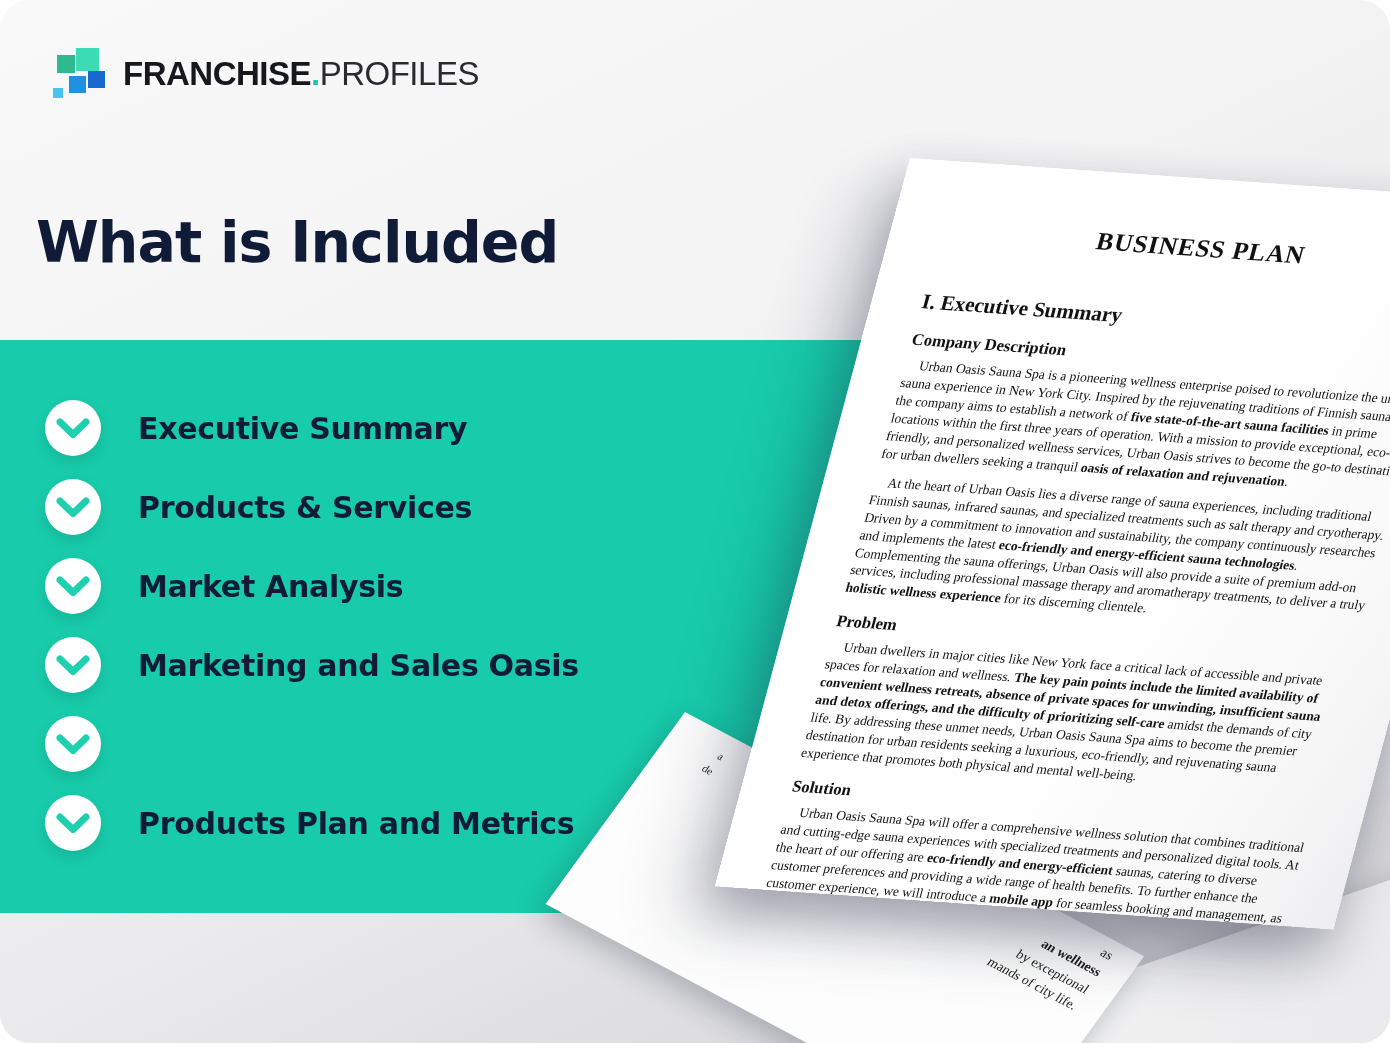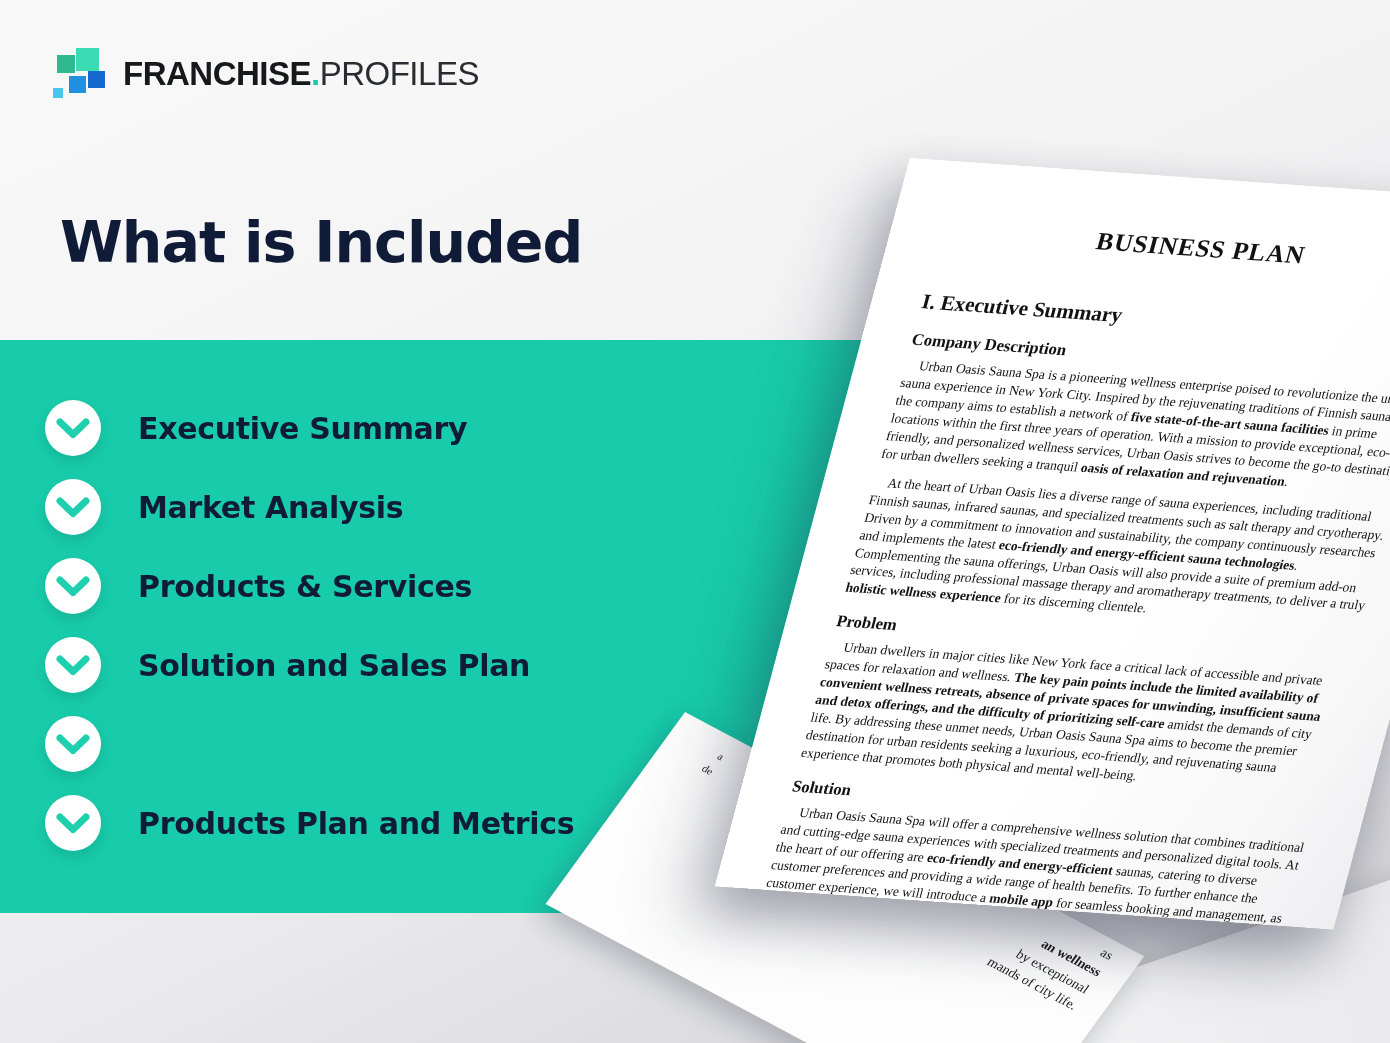--- a/index.html
+++ b/index.html
@@ -1,35 +1,36 @@
 <!DOCTYPE html>
 <html style="--teal: #18ccab; --navy: #101b38; --chevron: #1fd0ae; --logo_green: #2eb98e; --logo_teal: #3bdcb4; --logo_lightblue: #49c4f0; --logo_blue: #2090e0; --logo_darkblue: #1569cf;"><head>
 <meta charset="utf-8">
 <style>
   html,body{margin:0;padding:0;}
   .stage{
     position:relative;width:1390px;height:1043px;overflow:hidden;
     font-family:"DejaVu Sans",sans-serif;
     background:linear-gradient(155deg,#f9f9f9 0%,#f3f3f4 38%,#eaeaec 62%,#dcdcdf 82%,#cdcdd1 100%);
+    border-radius:30px;
   }
   
   .logo{position:absolute;left:47px;top:46px;display:flex;align-items:center;gap:16px;}
   .logo-mark{position:relative;width:60px;height:56px;flex:none;}
   .logo-mark span{position:absolute;display:block;}
   .sq-a{left:10px;top:9px;width:18px;height:18px;background:var(--logo_green);}
   .sq-b{left:29px;top:2px;width:23px;height:23px;background:var(--logo_teal);}
   .sq-c{left:6px;top:42px;width:10px;height:10px;background:var(--logo_lightblue);}
   .sq-d{left:22px;top:30px;width:17px;height:17px;background:var(--logo_blue);}
   .sq-e{left:41px;top:25px;width:17px;height:17px;background:var(--logo_darkblue);}
   .logo-text{font-family:"Liberation Sans",sans-serif;font-size:33px;letter-spacing:-0.5px;color:#17181c;white-space:nowrap;}
   .logo-bold{font-weight:bold;}
   .logo-dot{font-weight:bold;color:var(--teal);}
   .logo-light{font-weight:normal;color:#2a2b30;}
   
-  .title{position:absolute;left:60px;top:213px;margin:0;font-size:57px;line-height:1.05;
+  .title{position:absolute;left:36px;top:213px;margin:0;font-size:57px;line-height:1.05;
     font-weight:bold;color:var(--navy);letter-spacing:-1px;}
   
   .panel{position:absolute;left:0;top:340px;width:908px;height:573px;background:var(--teal);}
   .list{list-style:none;margin:0;padding:60px 0 0 45px;display:flex;flex-direction:column;gap:23px;}
   .item{display:flex;align-items:center;gap:37px;}
   .badge{width:56px;height:56px;border-radius:50%;background:#ffffff;flex:none;
     display:flex;align-items:center;justify-content:center;
     box-shadow:0 6px 14px rgba(0,90,70,.20);}
   .badge svg{display:block;margin-top:4px;}
   .label{font-size:30px;font-weight:bold;color:var(--navy);letter-spacing:-0.3px;}
@@ -86,39 +87,39 @@
       </span>
       <span class="label">Executive Summary</span>
     </li>
 
     <li class="item">
       <span class="badge">
         <svg width="36" height="24" viewBox="0 0 36 24" aria-hidden="true">
           <polyline points="5,4 18,16.5 31,4" fill="none" stroke="var(--chevron)" stroke-width="7" stroke-linecap="round" stroke-linejoin="round"></polyline>
         </svg>
       </span>
+      <span class="label">Products &amp; Services</span>
+    </li>
+
+    <li class="item">
+      <span class="badge">
+        <svg width="36" height="24" viewBox="0 0 36 24" aria-hidden="true">
+          <polyline points="5,4 18,16.5 31,4" fill="none" stroke="var(--chevron)" stroke-width="7" stroke-linecap="round" stroke-linejoin="round"></polyline>
+        </svg>
+      </span>
       <span class="label">Market Analysis</span>
     </li>
 
     <li class="item">
       <span class="badge">
         <svg width="36" height="24" viewBox="0 0 36 24" aria-hidden="true">
           <polyline points="5,4 18,16.5 31,4" fill="none" stroke="var(--chevron)" stroke-width="7" stroke-linecap="round" stroke-linejoin="round"></polyline>
         </svg>
       </span>
-      <span class="label">Products &amp; Services</span>
-    </li>
-
-    <li class="item">
-      <span class="badge">
-        <svg width="36" height="24" viewBox="0 0 36 24" aria-hidden="true">
-          <polyline points="5,4 18,16.5 31,4" fill="none" stroke="var(--chevron)" stroke-width="7" stroke-linecap="round" stroke-linejoin="round"></polyline>
-        </svg>
-      </span>
-      <span class="label">Solution and Sales Plan</span>
+      <span class="label">Marketing and Sales Oasis</span>
     </li>
 
     <li class="item">
       <span class="badge">
         <svg width="36" height="24" viewBox="0 0 36 24" aria-hidden="true">
           <polyline points="5,4 18,16.5 31,4" fill="none" stroke="var(--chevron)" stroke-width="7" stroke-linecap="round" stroke-linejoin="round"></polyline>
         </svg>
       </span>
     </li>
 

